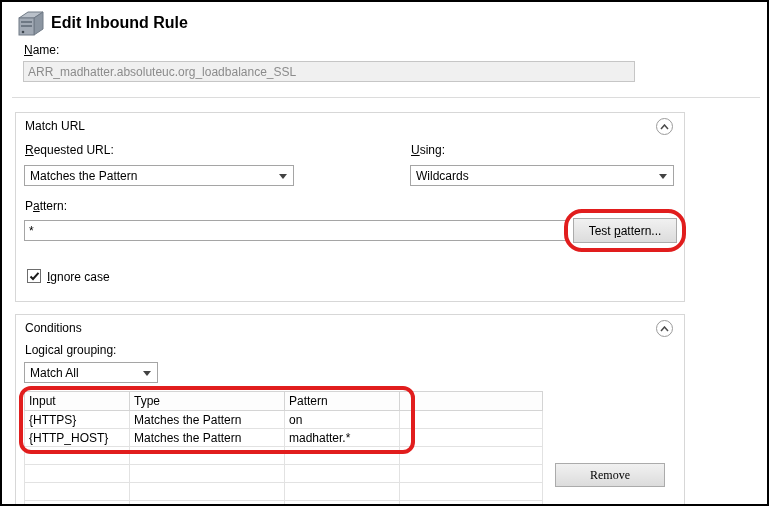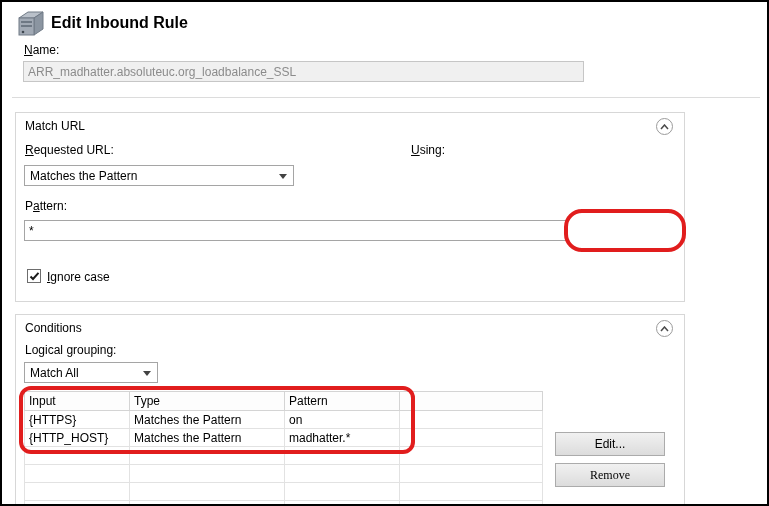--- a/index.html
+++ b/index.html
@@ -19,21 +19,21 @@
   }
   .abs { position: absolute; }
   .label { position: absolute; white-space: nowrap; }
   .mn { text-decoration: underline; }
 
   #app-icon { left: 12px; top: 7px; width: 34px; height: 32px; }
   #dialog-title { left: 49px; top: 12px; font-size: 16px; font-weight: bold; }
 
   #name-label { left: 22px; top: 41px; }
   #name-input {
-    position: absolute; left: 21px; top: 59px; width: 561px; height: 21px;
+    position: absolute; left: 21px; top: 59px; width: 612px; height: 21px;
     background: #f0f0f0; border: 1px solid #c6c6c6; color: #8b8b8b;
     font-family: inherit; font-size: 12px; padding: 0 4px;
   }
   #separator { left: 10px; top: 95px; width: 748px; height: 0; border-top: 1px solid #dcdcdc; }
 
   .groupbox { position: absolute; border: 1px solid #d7d7d7; background: #fff; }
   #match-url-box  { left: 13px; top: 110px; width: 670px; height: 190px; }
   #conditions-box { left: 13px; top: 312px; width: 670px; height: 290px; }
   .section-title { position: absolute; left: 9px; top: 6px; }
 
@@ -136,24 +136,29 @@
         </svg>
     </button>
 
     <div id="requested-url-label" class="label"><span></span><span class="mn">R</span><span>equested URL:</span></div>
     <div id="requested-url-combo" class="combo">
       <span>Matches the Pattern</span>
       <span class="arrow"></span>
     </div>
 
     <div id="using-label" class="label"><span></span><span class="mn">U</span><span>sing:</span></div>
+    <div id="using-combo" class="combo">
+      <span>Wildcards</span>
+      <span class="arrow"></span>
+    </div>
 
     <div id="pattern-label" class="label"><span>P</span><span class="mn">a</span><span>ttern:</span></div>
     <input id="pattern-input" class="textinput" value="*" style="">
 
+    <button id="test-pattern-btn" class="btn"><span>Test </span><span class="mn">p</span><span>attern...</span></button>
     <div id="test-annot" class="annotation" style="border-color: rgb(225, 29, 29);"></div>
 
     <div id="ignore-case-checkbox">
       <svg width="11" height="11" viewBox="0 0 11 11">
           <polyline points="1.5,5.5 4,8 9.5,1.8" fill="none" stroke="#1a1a1a" stroke-width="2"></polyline>
         </svg>
     </div>
     <div id="ignore-case-label" class="label"><span></span><span class="mn">I</span><span>gnore case</span></div>
   </div>
 
@@ -219,17 +224,16 @@
             <td></td>
             <td></td>
             <td></td>
             <td></td>
           </tr>
     </tbody>
       </table>
 
     <div id="table-annot" class="annotation" style="border-color: rgb(225, 29, 29);"></div>
 
-    <button id="edit-btn" class="btn">Edit...</button>
     <button id="remove-btn" class="btn">Remove</button>
   </div>
 
 </div>
 
 </body></html>

